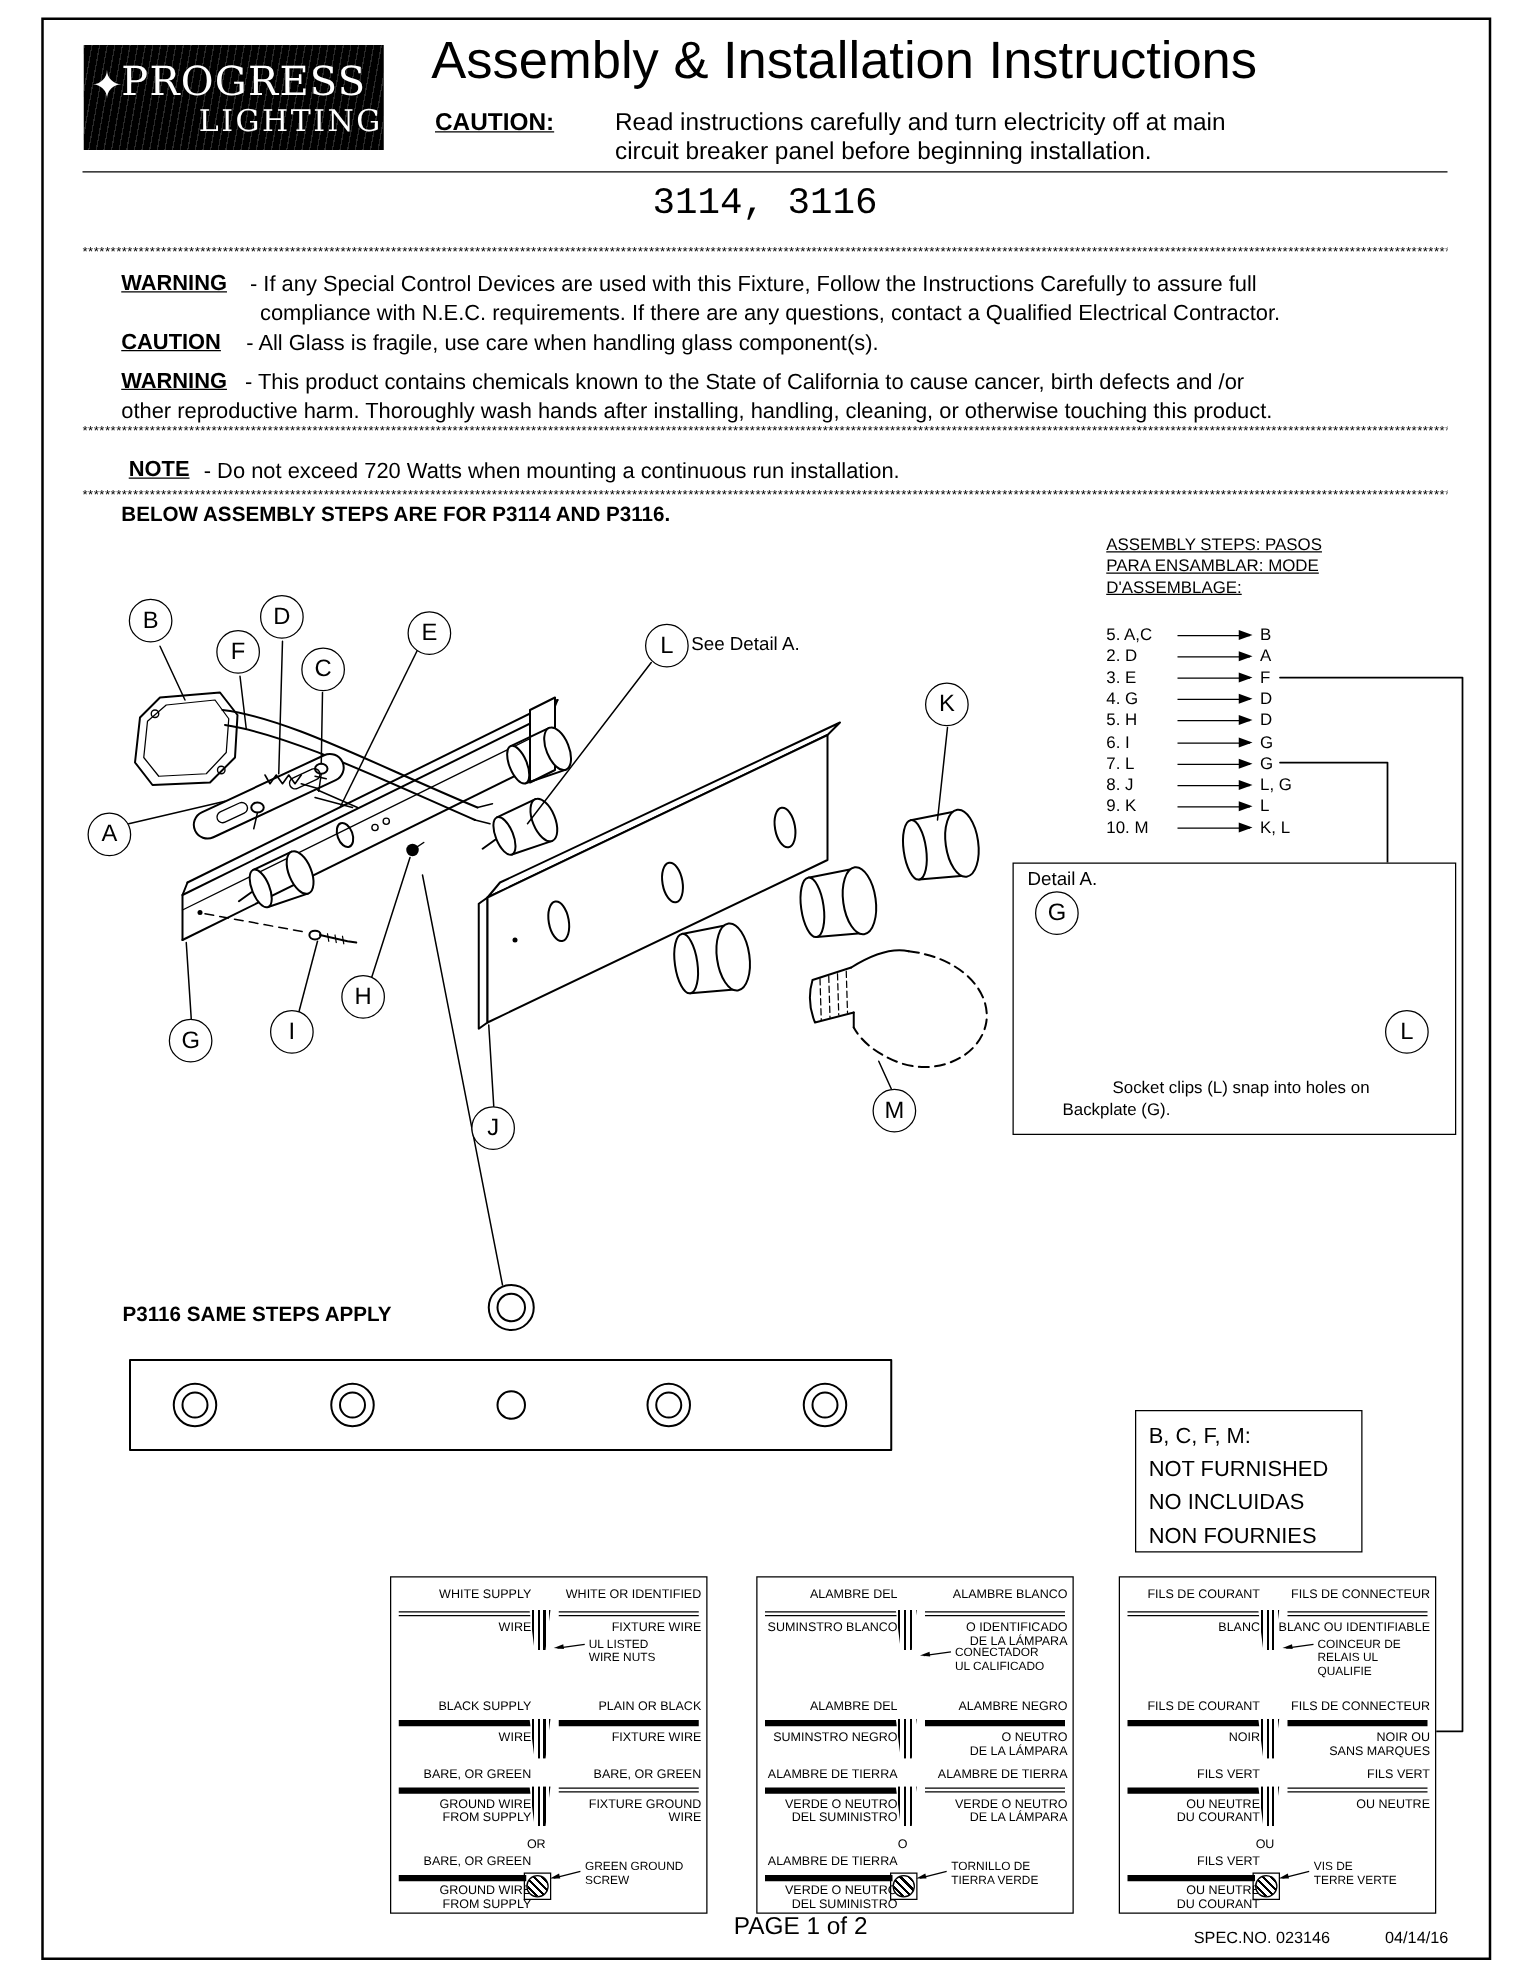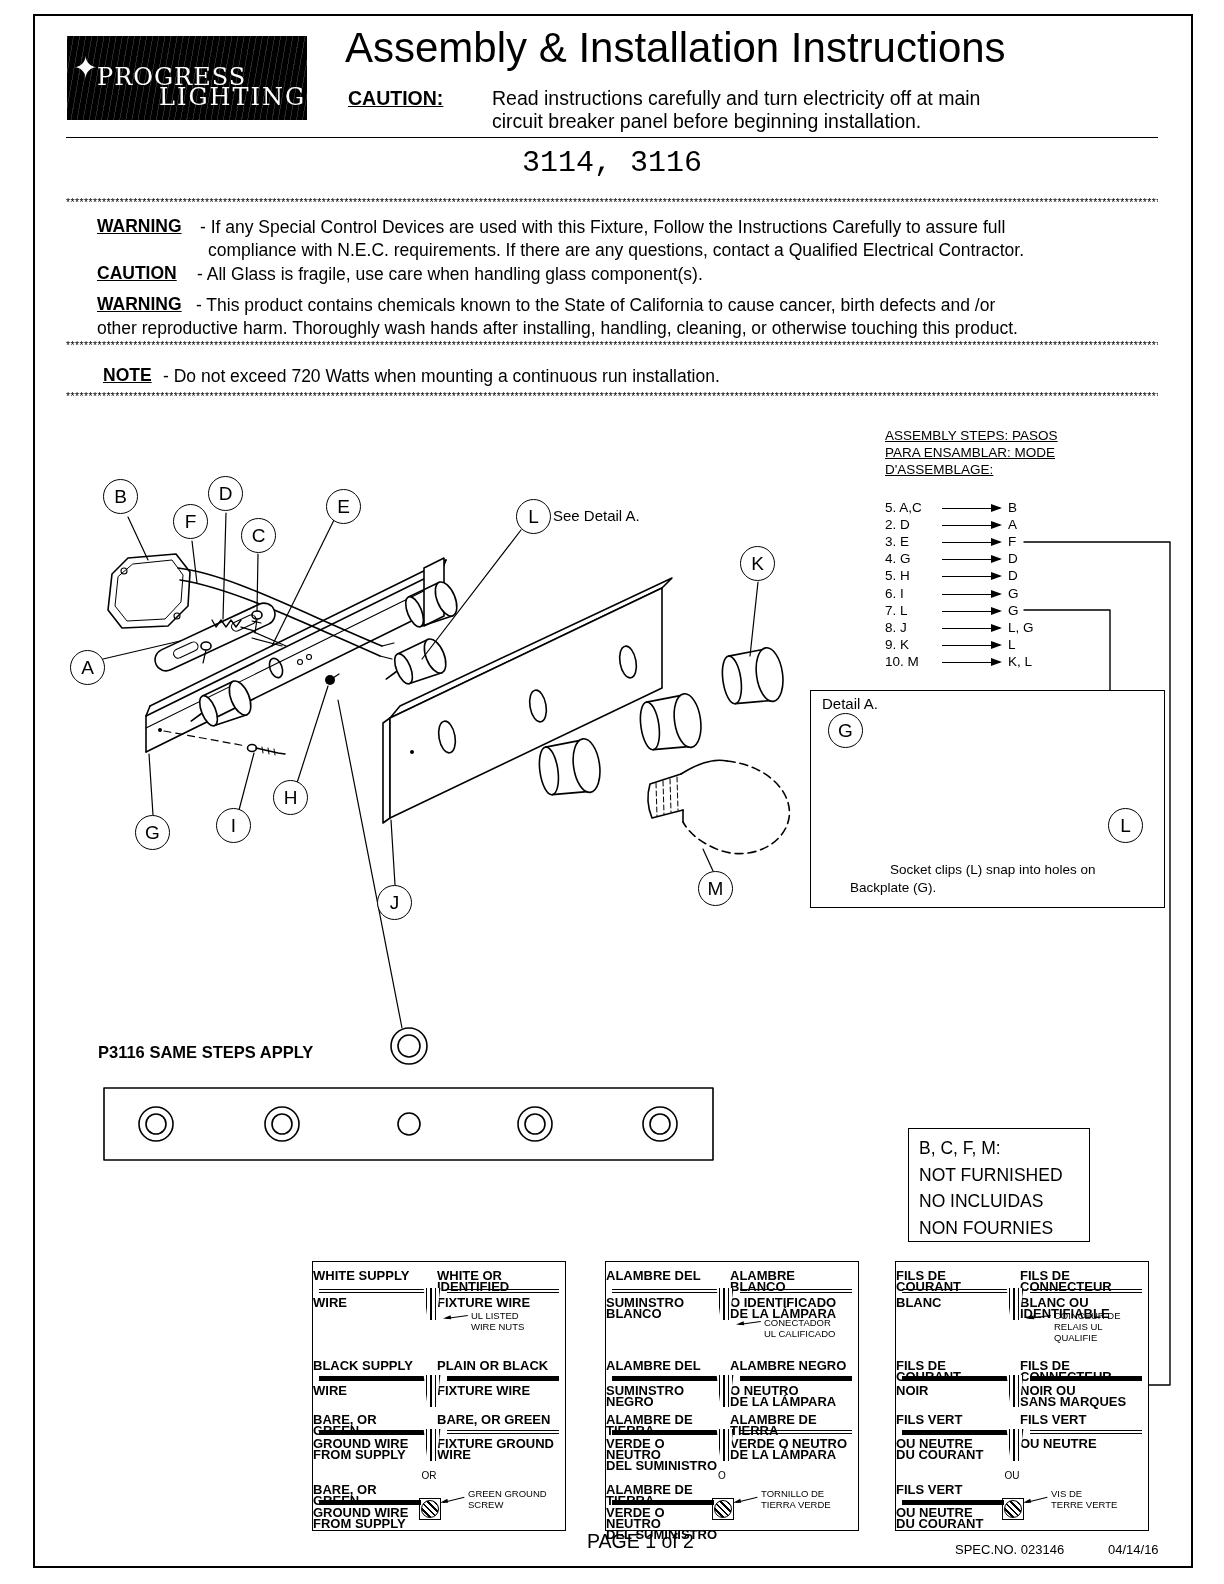--- a/index.html
+++ b/index.html
@@ -4,22 +4,22 @@
 <style>
   html,body{margin:0;padding:0;background:#e8e8e8;}
   #page{position:relative;width:1224px;height:1584px;background:#ffffff;margin:0 auto;
         font-family:"Liberation Sans", sans-serif;color:#000;overflow:hidden;}
   .abs{position:absolute;}
   #border-frame{left:33px;top:14px;width:1156px;height:1550px;border:2px solid #000;}
   
   #logo{left:67px;top:36px;width:240px;height:84px;background:#000;
         background-image:repeating-linear-gradient(100deg, rgba(90,90,90,.45) 0 1px, transparent 1px 6px);}
   #logo .star{position:absolute;left:6px;top:14px;color:#fff;font-size:30px;}
-  #logo .l1{position:absolute;left:30px;top:27px;color:#fff;font-family:"DejaVu Serif", serif;
-            font-size:24px;letter-spacing:1px;}
+  #logo .l1{position:absolute;left:30px;top:10px;color:#fff;font-family:"DejaVu Serif", serif;
+            font-size:32px;letter-spacing:1px;}
   #logo .l2{position:absolute;left:92px;top:47px;color:#fff;font-family:"DejaVu Serif", serif;
             font-size:24px;letter-spacing:2px;}
   #main-title{left:345px;top:24px;font-size:42px;}
   #caution-hdr-label{left:348px;top:87px;font-size:19.5px;font-weight:bold;text-decoration:underline;}
   #caution-hdr-1{left:492px;top:87px;font-size:19.5px;}
   #caution-hdr-2{left:492px;top:110px;font-size:19.5px;}
   #hdr-rule{left:66px;top:137px;width:1092px;border-top:1.6px solid #000;}
   #model{left:0;top:146px;width:1224px;text-align:center;font-size:30px;font-family:Liberation Mono, monospace;}
   .stars{left:66px;width:1092px;height:13px;font-size:10.5px;letter-spacing:.4px;
          white-space:nowrap;overflow:hidden;}
@@ -40,21 +40,21 @@
   #p3116-note{left:98px;top:1043px;z-index:3;}
   
   #detail-box{left:810px;top:690px;width:353px;height:216px;border:1.6px solid #000;background:#fff;z-index:2;}
   #detail-title{left:822px;top:695px;font-size:15px;z-index:3;}
   .detail-cap{font-size:13.5px;z-index:3;}
   
   #nf-box{left:908px;top:1128px;width:182px;height:114px;border:1.6px solid #000;
           font-size:17.5px;line-height:26.5px;padding:6px 0 0 10px;box-sizing:border-box;z-index:3;}
   
   .wbox{top:1261px;width:252px;height:268px;border:1.6px solid #000;background:#fff;z-index:2;font-weight:bold;}
-  .wbox .lab{position:absolute;font-size:13px;font-weight:bold;text-align:left;
+  .wbox .lab{position:absolute;font-size:10px;font-weight:normal;text-align:right;
              line-height:11px;white-space:pre-line;}
   .la,.lb{left:0;width:112px;}
   .ra,.rb{left:124px;width:124px;}
   .wire{position:absolute;}
   .wire-thin{height:4px;border-top:1.3px solid #000;border-bottom:1.3px solid #000;box-sizing:border-box;}
   .wire-thick{height:4.5px;background:#000;}
   .wirenut{position:absolute;width:22px;height:32px;
            background:repeating-linear-gradient(90deg,#000 0 1.6px,#fff 1.6px 4.6px);
            clip-path:polygon(12% 0,88% 0,70% 100%,30% 100%);}
   .callout{position:absolute;font-size:9.5px;font-weight:normal;line-height:11px;white-space:pre-line;text-align:left;}
@@ -97,20 +97,21 @@
   <span class="abs nlabel" style="left:97px;top:263px;">CAUTION</span>
   <span class="abs ntext" style="left:197px;top:264px;">- All Glass is fragile, use care when handling glass component(s).</span>
   <span class="abs nlabel" style="left:97px;top:294px;">WARNING</span>
   <span class="abs ntext" style="left:196px;top:295px;">-  This product contains chemicals known to the State of California to cause cancer, birth defects and /or</span>
   <span class="abs ntext" style="left:97px;top:318px;">other reproductive harm.  Thoroughly wash hands after installing, handling, cleaning, or otherwise touching this product.</span>
   <div class="abs stars" style="top:339px;">************************************************************************************************************************************************************************************************************************************************************************************************************</div>
   <span class="abs nlabel" style="left:103px;top:365px;">NOTE</span>
   <span class="abs ntext" style="left:163px;top:366px;">- Do not exceed 720 Watts when mounting a continuous run installation.</span>
   <div class="abs stars" style="top:390px;">************************************************************************************************************************************************************************************************************************************************************************************************************</div>
 
+  <div class="abs bhead" style="left:97px;top:403px;">BELOW ASSEMBLY STEPS ARE FOR P3114 AND P3116.</div>
 
   <div class="abs steps-title" style="top:428px;">ASSEMBLY STEPS: PASOS</div>
   <div class="abs steps-title" style="top:445px;">PARA ENSAMBLAR: MODE</div>
   <div class="abs steps-title" style="top:462px;">D'ASSEMBLAGE:</div>
 
   <span class="abs step-left" style="left:885px;top:500px;">5. A,C</span>
   <span class="abs sarr" style="left:942px;top:508px;"></span>
   <span class="abs step-right" style="left:1008px;top:500px;">B</span>
   <span class="abs step-left" style="left:885px;top:517px;">2. D</span>
   <span class="abs sarr" style="left:942px;top:525px;"></span>

